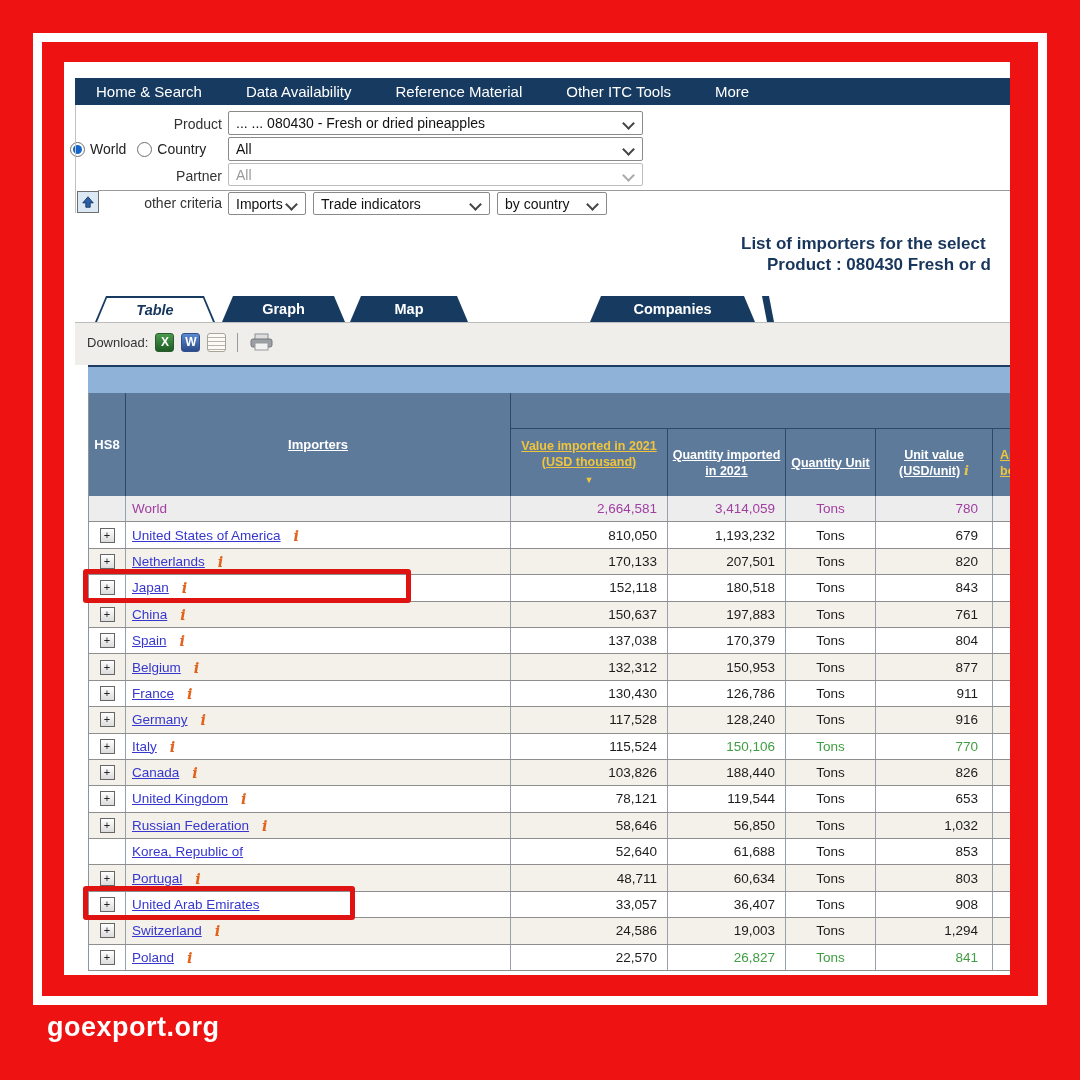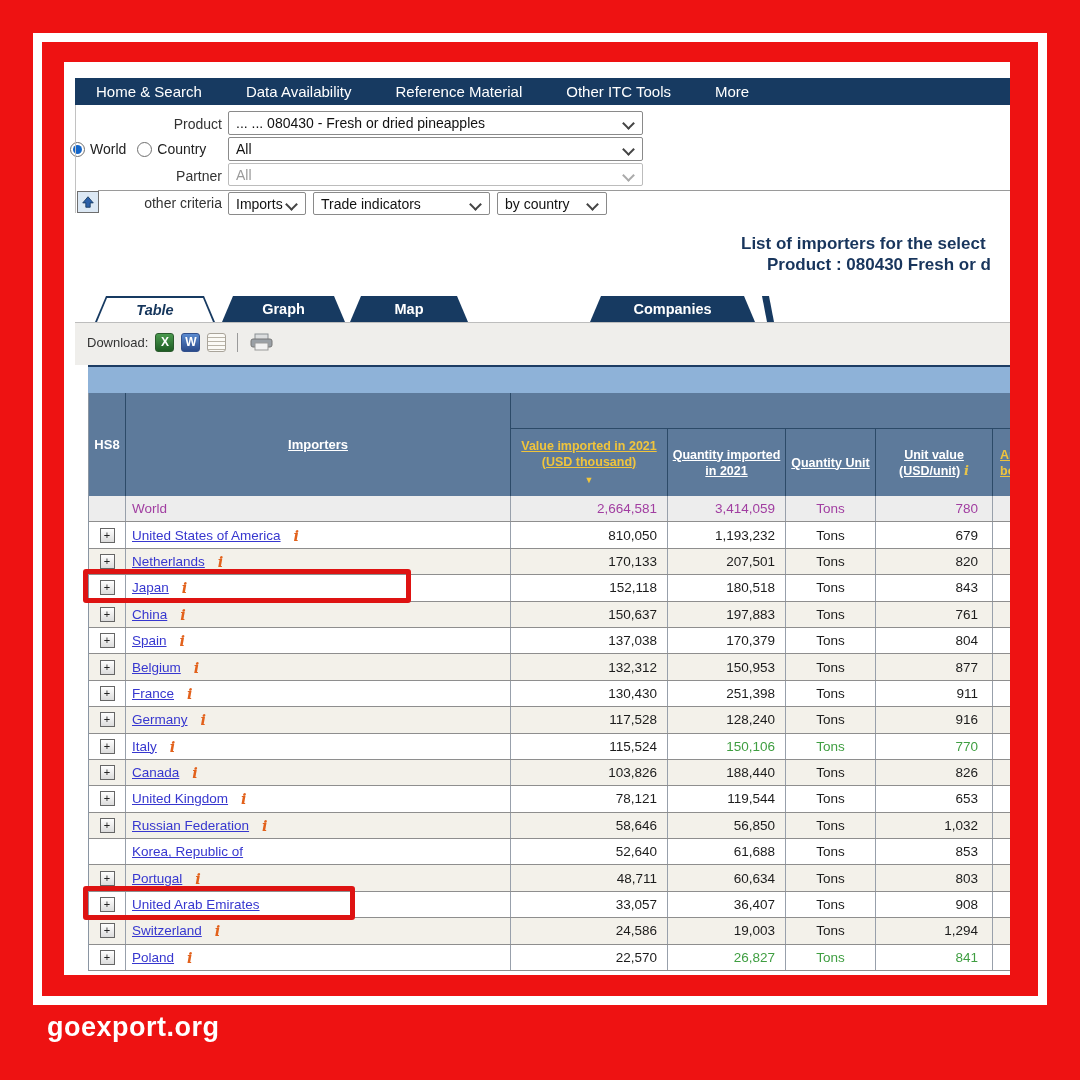--- a/index.html
+++ b/index.html
@@ -349,21 +349,21 @@
         </div>
         <div class="t-row">
           <div class="c c-hs8">
             <span class="plusbox">+</span>
           </div>
           <div class="c c-imp">
             <span class="country-link">France</span>
             <span class="rinfo">i</span>
           </div>
           <div class="c c-val">130,430</div>
-          <div class="c c-qty">251,398</div>
+          <div class="c c-qty">126,786</div>
           <div class="c c-unit">Tons</div>
           <div class="c c-uv">911</div>
           <div class="c c-an"></div>
         </div>
         <div class="t-row alt">
           <div class="c c-hs8">
             <span class="plusbox">+</span>
           </div>
           <div class="c c-imp">
             <span class="country-link">Germany</span>

